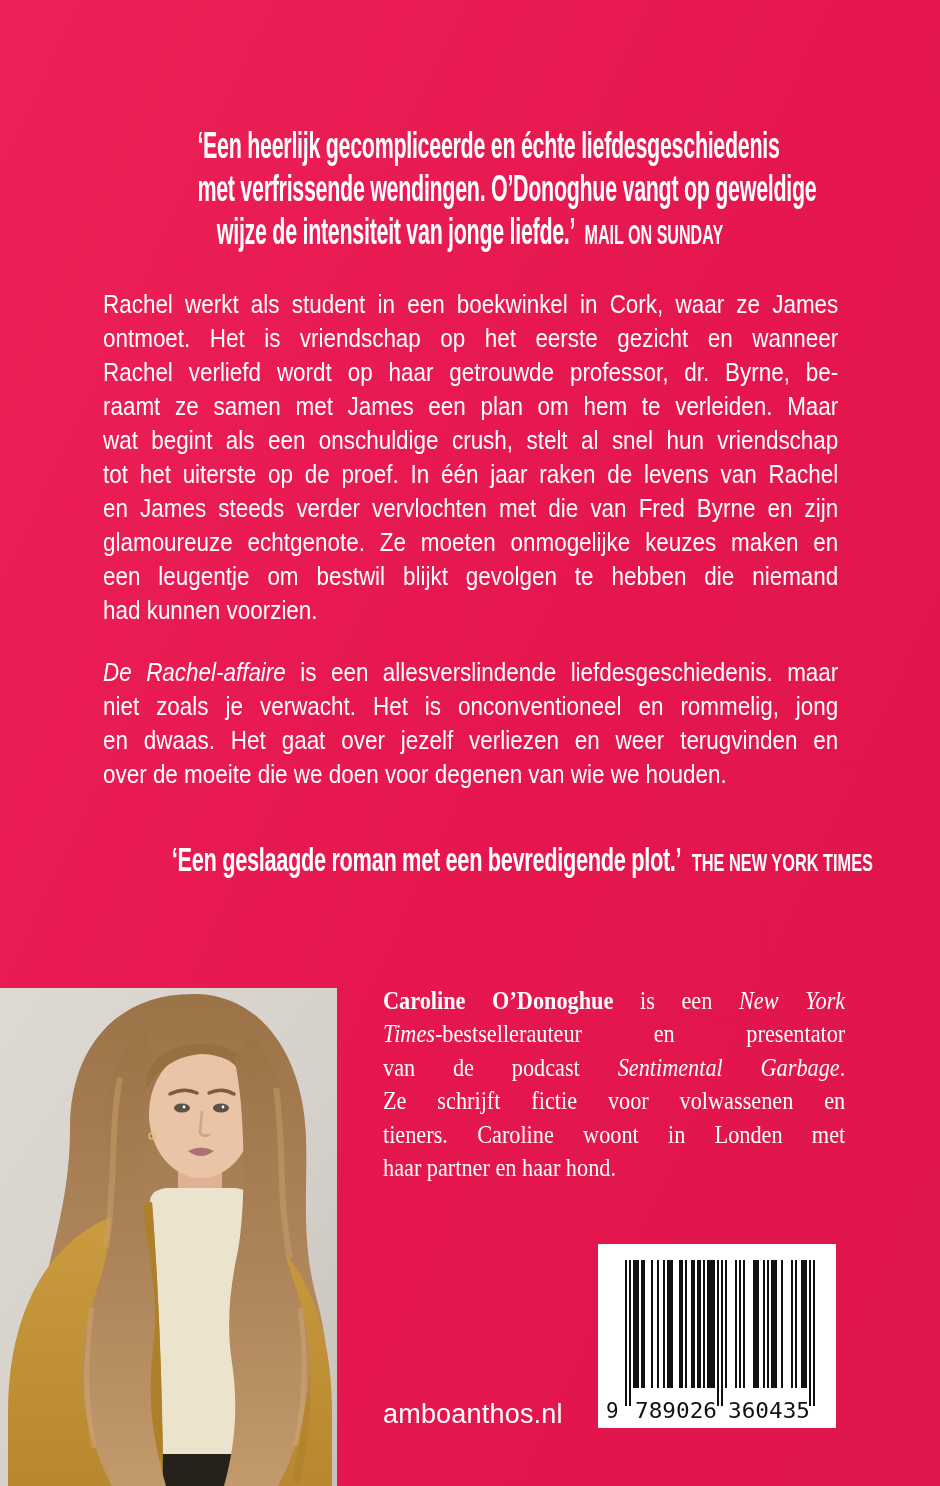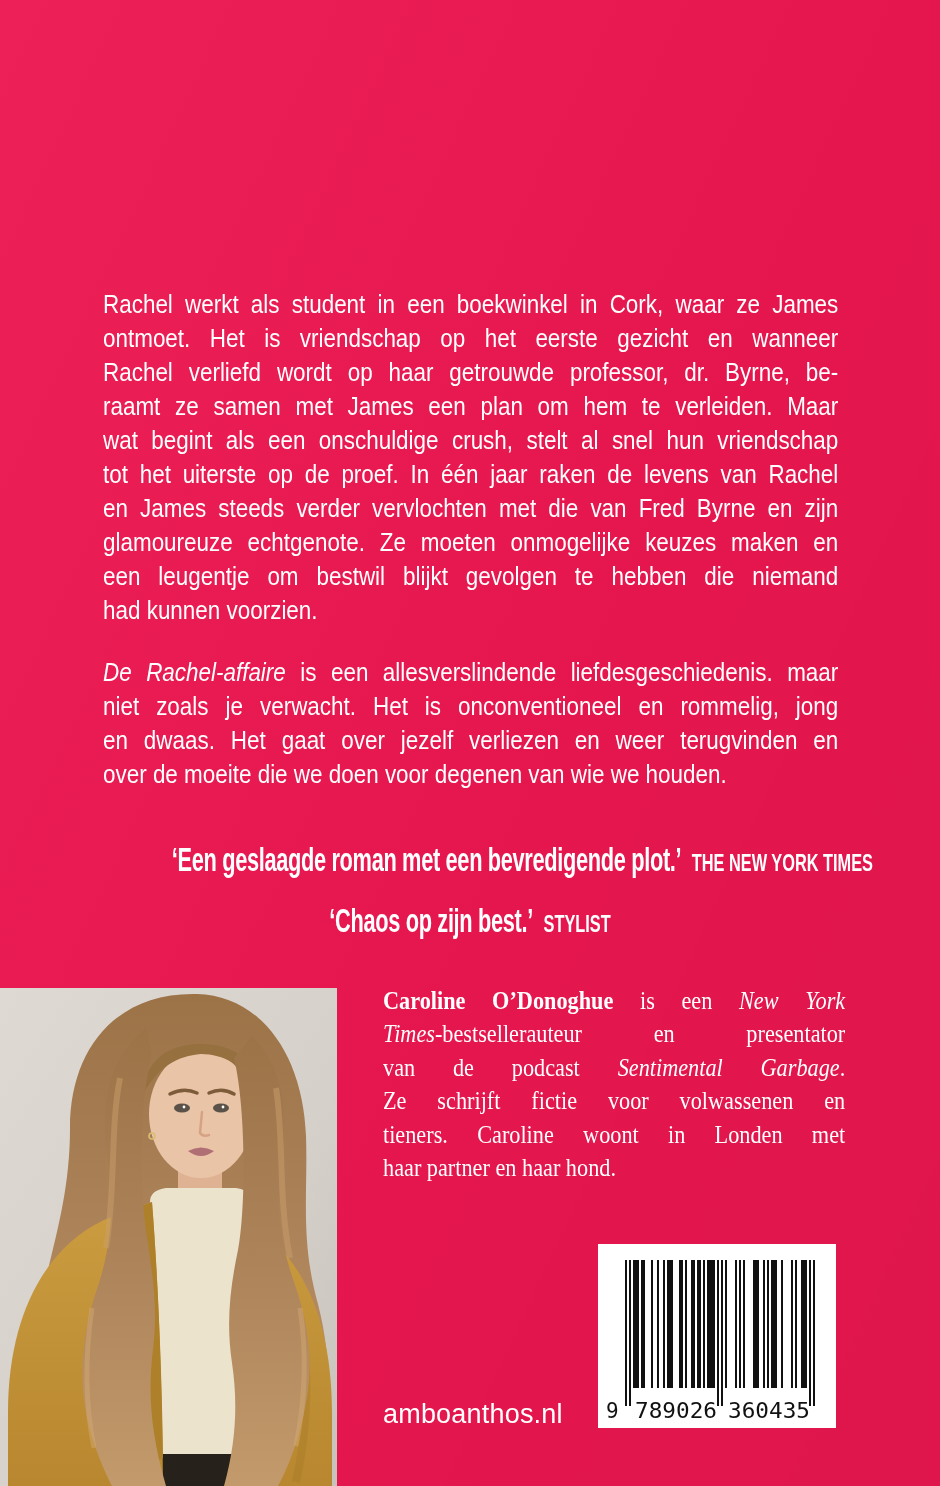--- a/index.html
+++ b/index.html
@@ -35,20 +35,25 @@
     position:absolute; left:598px; top:1244px; width:238px; height:184px;
     background:#ffffff;
   }
   .barcode-box svg{ display:block; width:238px; height:184px; }
 </style>
 </head>
 <body>
 
 <div class="cover">
 
+  <div class="cond topquote">
+    <div class="line">‘Een heerlijk gecompliceerde en échte liefdesgeschiedenis</div>
+    <div class="line">met verfrissende wendingen. O’Donoghue vangt op geweldige</div>
+    <div class="line"><span>wijze de intensiteit van jonge liefde.’</span><span class="src">MAIL ON SUNDAY</span></div>
+  </div>
 
   <div class="jwrap synopsis" style="left:103px; top:655px; width:735px;">
     <div class="jpara">
         <div class="line"><span style="font-style: italic;">De Rachel-affaire</span><span> is een allesverslindende liefdesgeschiedenis. maar</span></div>
         <div class="line"><span>niet zoals je verwacht. Het is onconventioneel en rommelig, jong</span></div>
         <div class="line"><span>en dwaas. Het gaat over jezelf verliezen en weer terugvinden en</span></div>
         <div class="line last"><span>over de moeite die we doen voor degenen van wie we houden.</span></div>
       </div>
   </div>
 
@@ -62,23 +67,20 @@
         <div class="line"><span>tot het uiterste op de proef. In één jaar raken de levens van Rachel</span></div>
         <div class="line"><span>en James steeds verder vervlochten met die van Fred Byrne en zijn</span></div>
         <div class="line"><span>glamoureuze echtgenote. Ze moeten onmogelijke keuzes maken en</span></div>
         <div class="line"><span>een leugentje om bestwil blijkt gevolgen te hebben die niemand</span></div>
         <div class="line last"><span>had kunnen voorzien.</span></div>
       </div>
   </div>
 
   <div class="cond pressquote" style="top:841px;padding-left:12px;">
     <div class="line"><span>‘Een geslaagde roman met een bevredigende plot.’</span><span class="src">THE NEW YORK TIMES</span></div>
-  </div>
-  <div class="cond pressquote" style="top:902px;">
-    <div class="line"><span>‘Chaos op zijn best.’</span><span class="src">STYLIST</span></div>
   </div>
 
   <div class="photo">
     <svg width="337" height="498" viewBox="0 0 337 498">
       <defs>
         <linearGradient id="wall" x1="0" y1="0" x2="1" y2="1">
           <stop offset="0" stop-color="#dedad3"></stop>
             <stop offset="0.6" stop-color="#d5d0c9"></stop>
             <stop offset="1" stop-color="#c7c2ba"></stop>
         </linearGradient>

